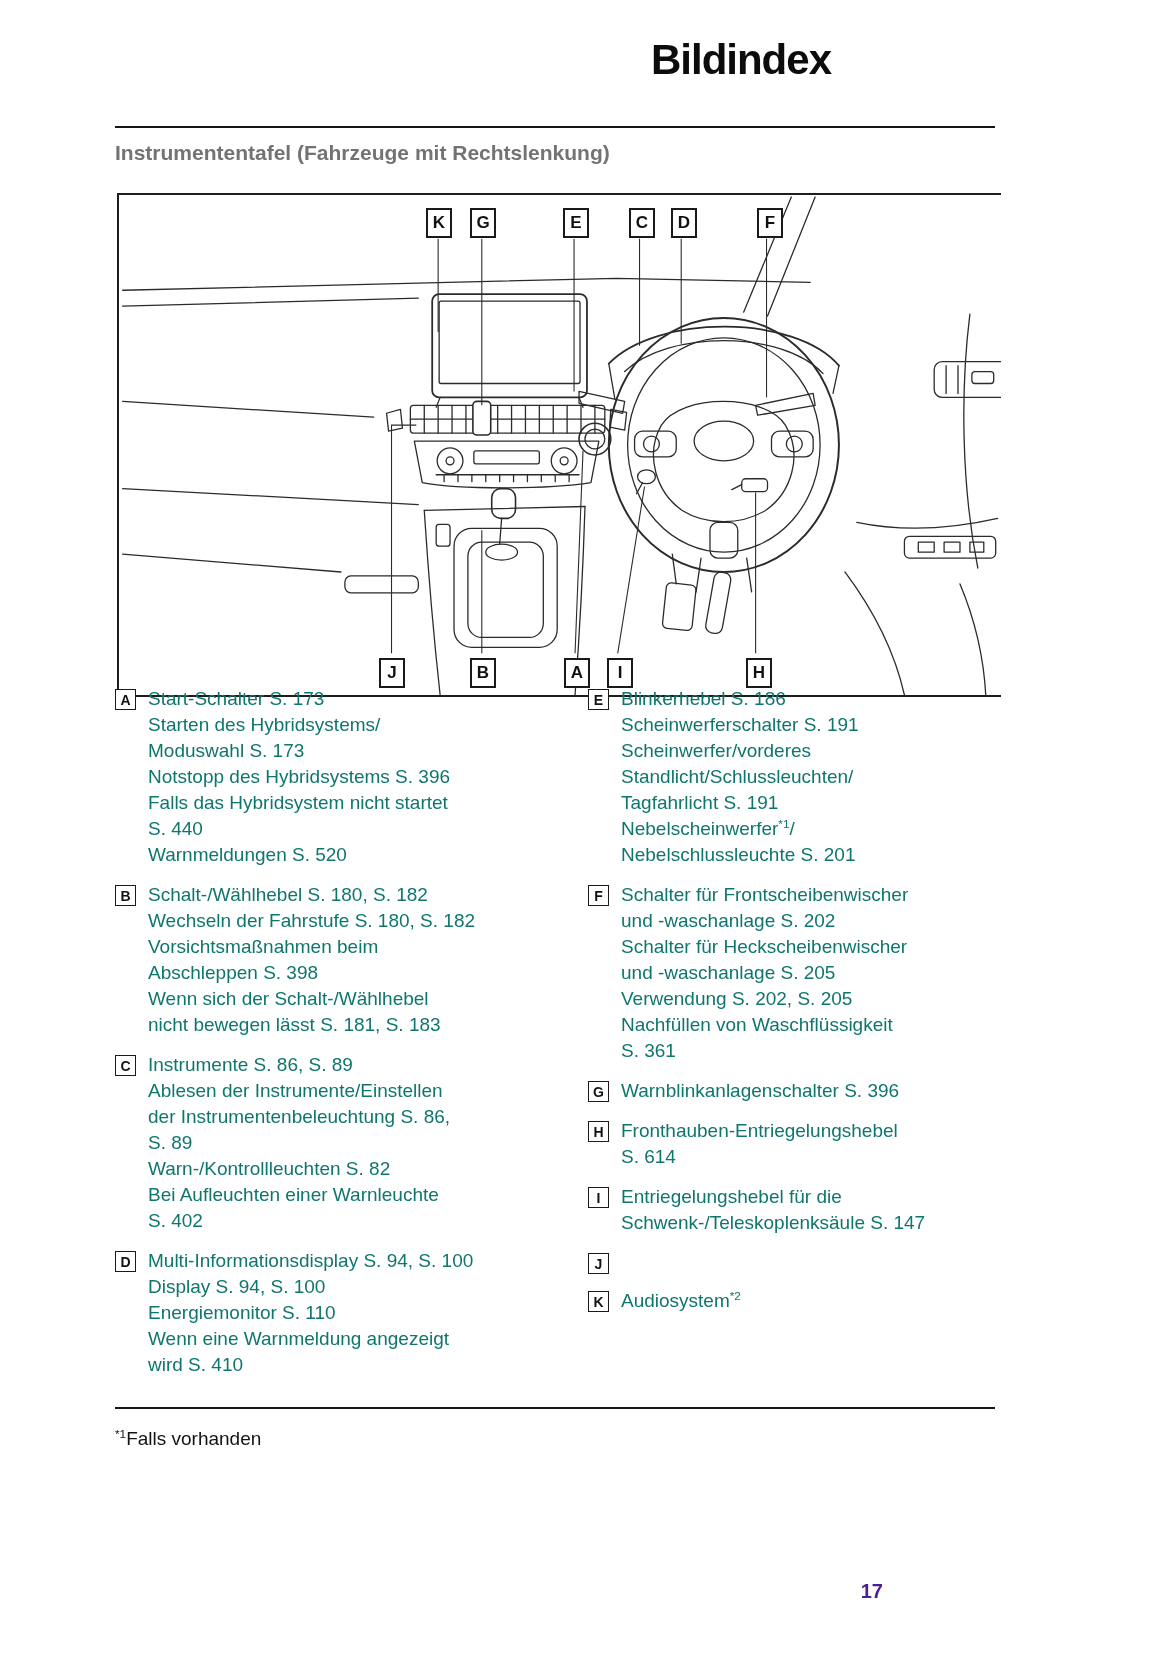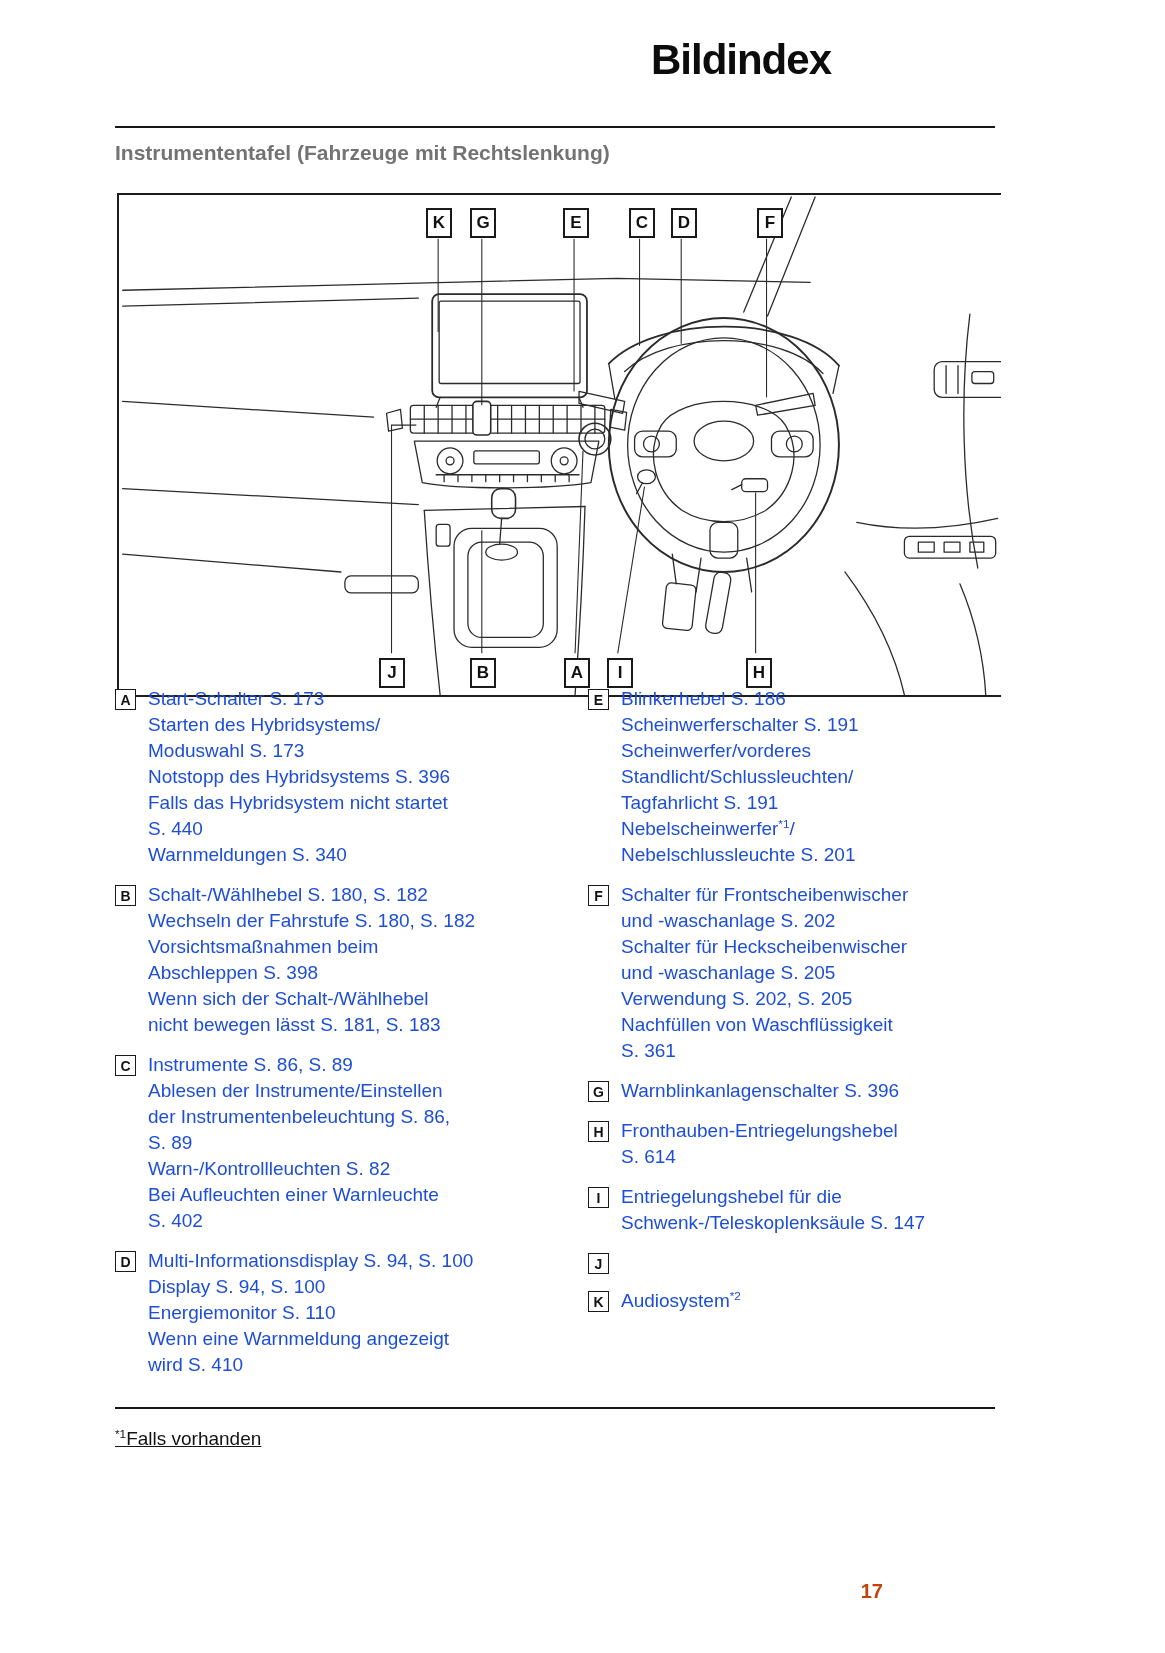--- a/index.html
+++ b/index.html
@@ -38,28 +38,28 @@
   
   .legend-col{position:absolute;top:686px;display:flex;flex-direction:column;gap:14px;}
   #legend-left{left:115px;width:455px;}
   #legend-right{left:588px;width:420px;}
   .entry{display:flex;align-items:flex-start;}
   .marker{
     flex:none;width:21px;height:21px;box-sizing:border-box;margin:3px 12px 0 0;
     border:1.7px solid #1a1a1a;font-size:14px;font-weight:700;
     display:flex;align-items:center;justify-content:center;color:#111;background:#fff;
   }
-  .entry-lines{font-size:19px;line-height:26px;color:#1d4ed8;}
+  .entry-lines{font-size:19px;line-height:26px;color:#0f766e;}
   .tline{white-space:nowrap;}
   sup{font-size:0.62em;line-height:0;}
   
-  .footnotes{position:absolute;left:115px;top:1428px;display:flex;flex-direction:column;gap:26px;text-decoration:underline;}
+  .footnotes{position:absolute;left:115px;top:1428px;display:flex;flex-direction:column;gap:26px;}
   .footnote{font-size:19px;color:#131313;}
   
-  .page-number{position:absolute;right:118px;top:1580px;font-size:20px;font-weight:700;color:#c2410c;}
+  .page-number{position:absolute;right:118px;top:1580px;font-size:20px;font-weight:700;color:#4c1d95;}
 </style>
 </head>
 <body>
 
 <div id="page">
 
   <div class="page-title">Bildindex</div>
   <div class="rule rule-top"></div>
   <div class="section-heading">Instrumententafel (Fahrzeuge mit Rechtslenkung)</div>
 
@@ -181,21 +181,21 @@
   <div class="legend-col" id="legend-left">
       <div class="entry">
         <span class="marker">A</span>
         <div class="entry-lines">
           <div class="tline">Start-Schalter S. 173</div>
           <div class="tline">Starten des Hybridsystems/</div>
           <div class="tline">Moduswahl S. 173</div>
           <div class="tline">Notstopp des Hybridsystems S. 396</div>
           <div class="tline">Falls das Hybridsystem nicht startet</div>
           <div class="tline">S. 440</div>
-          <div class="tline">Warnmeldungen S. 340</div>
+          <div class="tline">Warnmeldungen S. 520</div>
         </div>
       </div>
       <div class="entry">
         <span class="marker">B</span>
         <div class="entry-lines">
           <div class="tline">Schalt-/Wählhebel S. 180, S. 182</div>
           <div class="tline">Wechseln der Fahrstufe S. 180, S. 182</div>
           <div class="tline">Vorsichtsmaßnahmen beim</div>
           <div class="tline">Abschleppen S. 398</div>
           <div class="tline">Wenn sich der Schalt-/Wählhebel</div>

